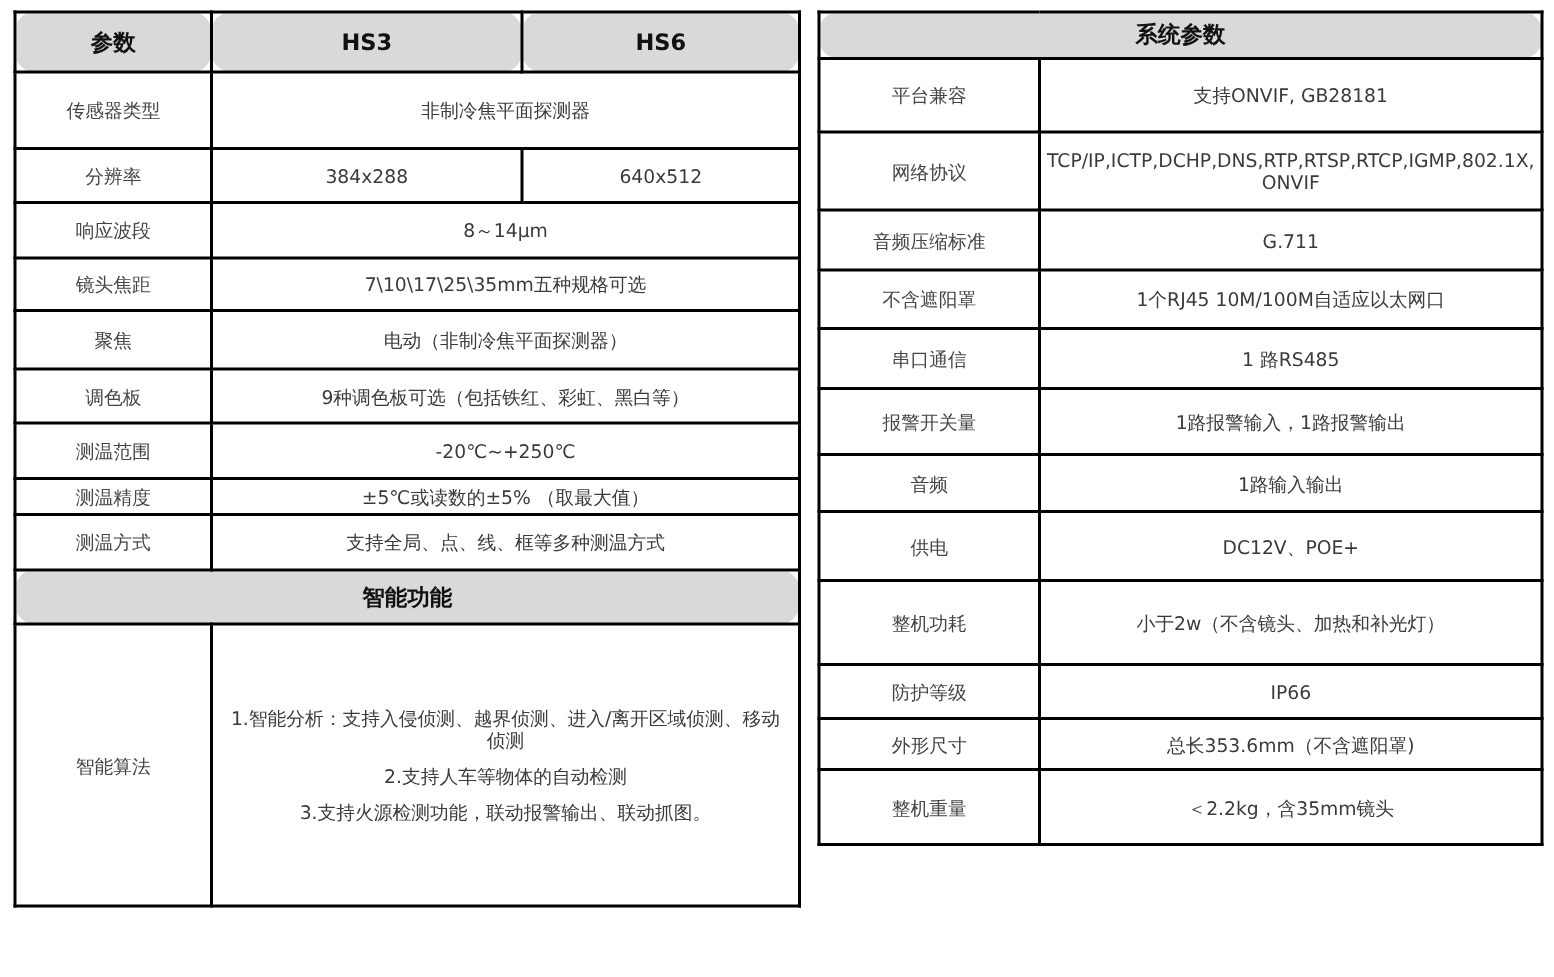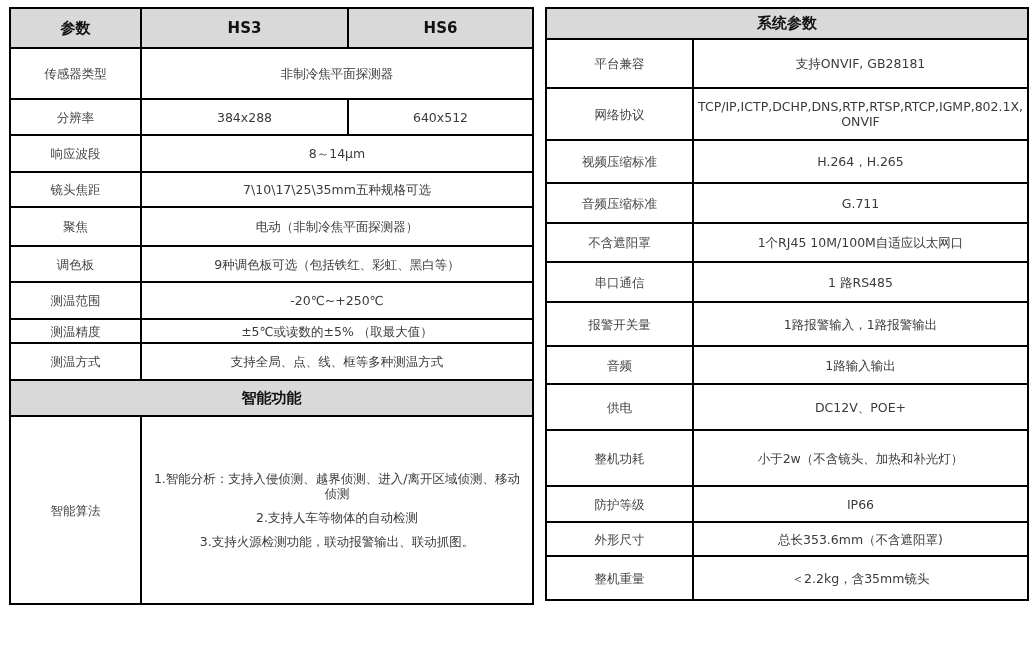--- a/index.html
+++ b/index.html
@@ -1,21 +1,21 @@
 <!DOCTYPE html>
 <html><head>
 <meta charset="utf-8">
 <style>
   html, body { margin: 0; padding: 0; background: #ffffff; }
   body { width: 1036px; height: 651px; position: relative; overflow: hidden;
          font-family: "DejaVu Sans", "Liberation Sans", sans-serif; color: #333333; }
   table { border-collapse: collapse; position: absolute; table-layout: fixed; }
   td { border: 2px solid #000000; text-align: center; vertical-align: middle;
        font-size: 12.5px; padding: 0 2px; line-height: 15px; color: #3a3a3a; overflow: hidden; }
-  td.hdr { background: #d9d9d9; font-weight: bold; font-size: 15px; color: #111111; }
+  td.hdr { background: #d9d9d9; font-weight: bold; font-size: 15px; color: #111111; border-radius: 13px; }
   td.lbl { color: #444444; }
   #left-table { left: 9px; top: 7px; width: 523px; }
   #right-table { left: 545px; top: 7px; width: 482px; }
   .algo-line { display: block; margin: 9px 4px; }
 </style>
 </head>
 <body>
 
 <table id="left-table">
   <colgroup>
@@ -90,24 +90,20 @@
     <td colspan="2" class="hdr">系统参数</td>
   </tr>
   <tr style="height:49px">
     <td class="lbl">平台兼容</td>
     <td>支持ONVIF, GB28181</td>
   </tr>
   <tr style="height:52px">
     <td class="lbl">网络协议</td>
     <td style="word-break:break-all;text-align:center;">TCP/IP,ICTP,DCHP,DNS,RTP,RTSP,RTCP,IGMP,802.1X,ONVIF</td>
   </tr>
-  <tr style="height:43px">
-    <td class="lbl">视频压缩标准</td>
-    <td>H.264，H.265</td>
-  </tr>
   <tr style="height:40px">
     <td class="lbl">音频压缩标准</td>
     <td>G.711</td>
   </tr>
   <tr style="height:39px">
     <td class="lbl">不含遮阳罩</td>
     <td>1个RJ45 10M/100M自适应以太网口</td>
   </tr>
   <tr style="height:40px">
     <td class="lbl">串口通信</td>
@@ -130,18 +126,18 @@
     <td>小于2w（不含镜头、加热和补光灯）</td>
   </tr>
   <tr style="height:36px">
     <td class="lbl">防护等级</td>
     <td>IP66</td>
   </tr>
   <tr style="height:34px">
     <td class="lbl">外形尺寸</td>
     <td>总长353.6mm（不含遮阳罩)</td>
   </tr>
-  <tr style="height:44px">
+  <tr style="height:50px">
     <td class="lbl">整机重量</td>
     <td>＜2.2kg，含35mm镜头</td>
   </tr>
 </tbody>
   </table>
 
 </body></html>

